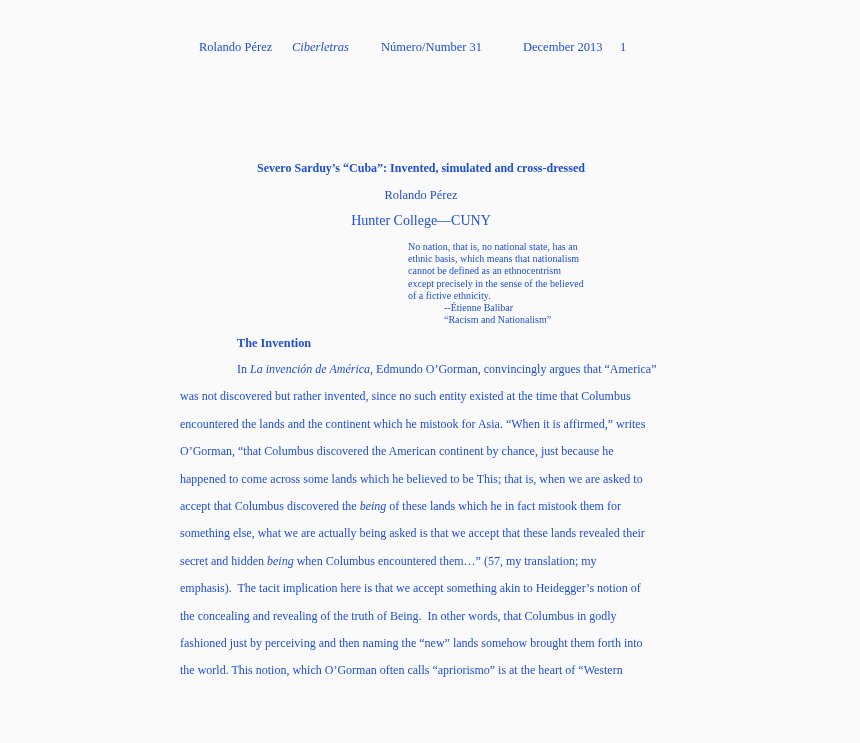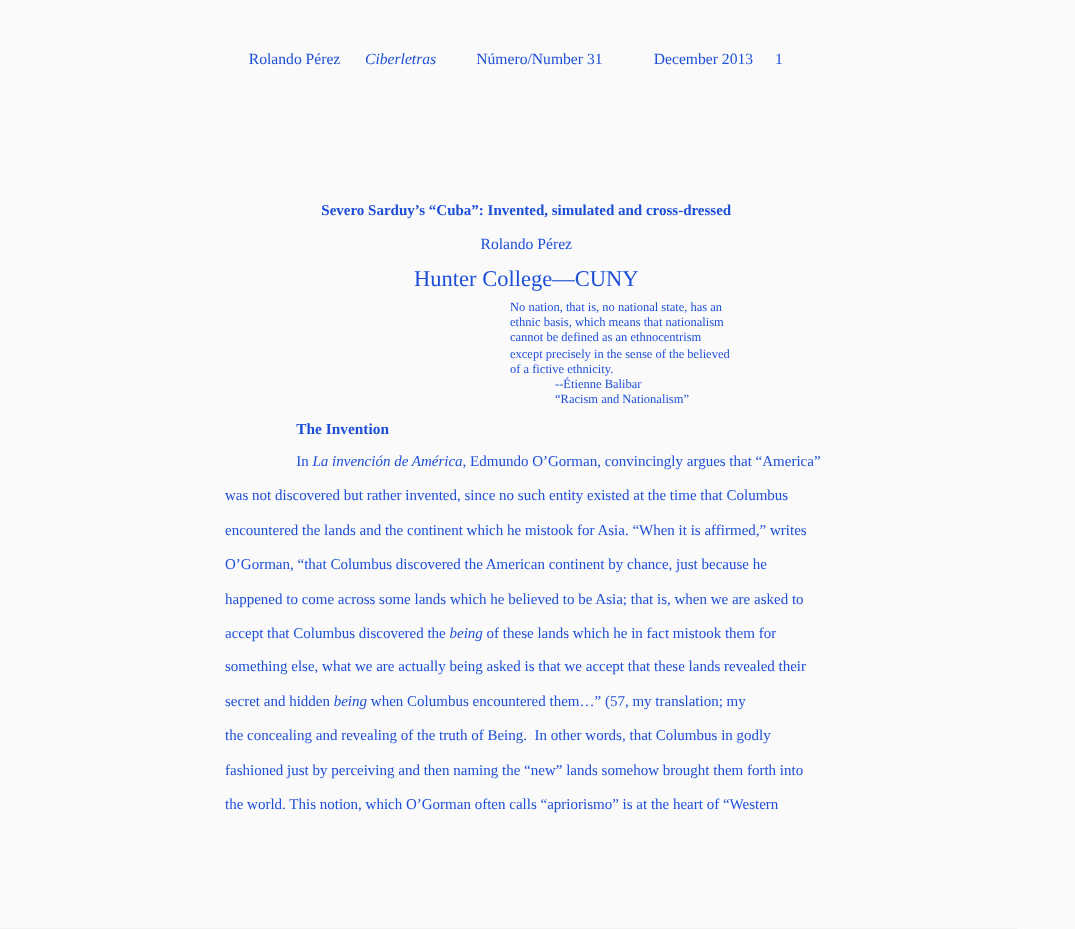--- a/index.html
+++ b/index.html
@@ -21,21 +21,21 @@
   .title{
     position:absolute;left:180px;top:161px;width:482px;
     text-align:center;font-weight:bold;font-size:12px;white-space:pre;
   }
   .byline{
     position:absolute;left:180px;top:188px;width:482px;
     text-align:center;font-size:12.5px;white-space:pre;
   }
   .affil{
     position:absolute;left:180px;top:213px;width:482px;
-    text-align:center;font-size:18px;white-space:pre;
+    text-align:center;font-size:14px;white-space:pre;
   }
 
   .epigraph{
     position:absolute;left:408px;top:241px;
     font-size:10px;line-height:12.2px;
   }
   .ep-line{white-space:pre;}
   .ep-attr{white-space:pre;padding-left:36px;}
 
   .section-heading{
@@ -82,22 +82,23 @@
       </div>
   </div>
 
   <div class="section-heading">The Invention</div>
 
   <div class="para">
       <div class="b-line indent"><span>In </span><span class="it">La invención de América</span><span>, Edmundo O’Gorman, convincingly argues that “America”</span></div>
       <div class="b-line"><span>was not discovered but rather invented, since no such entity existed at the time that Columbus</span></div>
       <div class="b-line"><span>encountered the lands and the continent which he mistook for Asia. “When it is affirmed,” writes</span></div>
       <div class="b-line"><span>O’Gorman, “that Columbus discovered the American continent by chance, just because he</span></div>
-      <div class="b-line"><span>happened to come across some lands which he believed to be Asia; that is, when we are asked to</span></div>
+      <div class="b-line"><span>happened to come across some lands which he believed to be This; that is, when we are asked to</span></div>
       <div class="b-line"><span>accept that Columbus discovered the </span><span class="it">being</span><span> of these lands which he in fact mistook them for</span></div>
       <div class="b-line"><span>something else, what we are actually being asked is that we accept that these lands revealed their</span></div>
       <div class="b-line"><span>secret and hidden </span><span class="it">being</span><span> when Columbus encountered them…” (57, my translation; my</span></div>
+      <div class="b-line"><span>emphasis).  The tacit implication here is that we accept something akin to Heidegger’s notion of</span></div>
       <div class="b-line"><span>the concealing and revealing of the truth of Being.  In other words, that Columbus in godly</span></div>
       <div class="b-line"><span>fashioned just by perceiving and then naming the “new” lands somehow brought them forth into</span></div>
       <div class="b-line"><span>the world. This notion, which O’Gorman often calls “apriorismo” is at the heart of “Western</span></div>
     </div>
 
 </div>
 
 </body></html>

